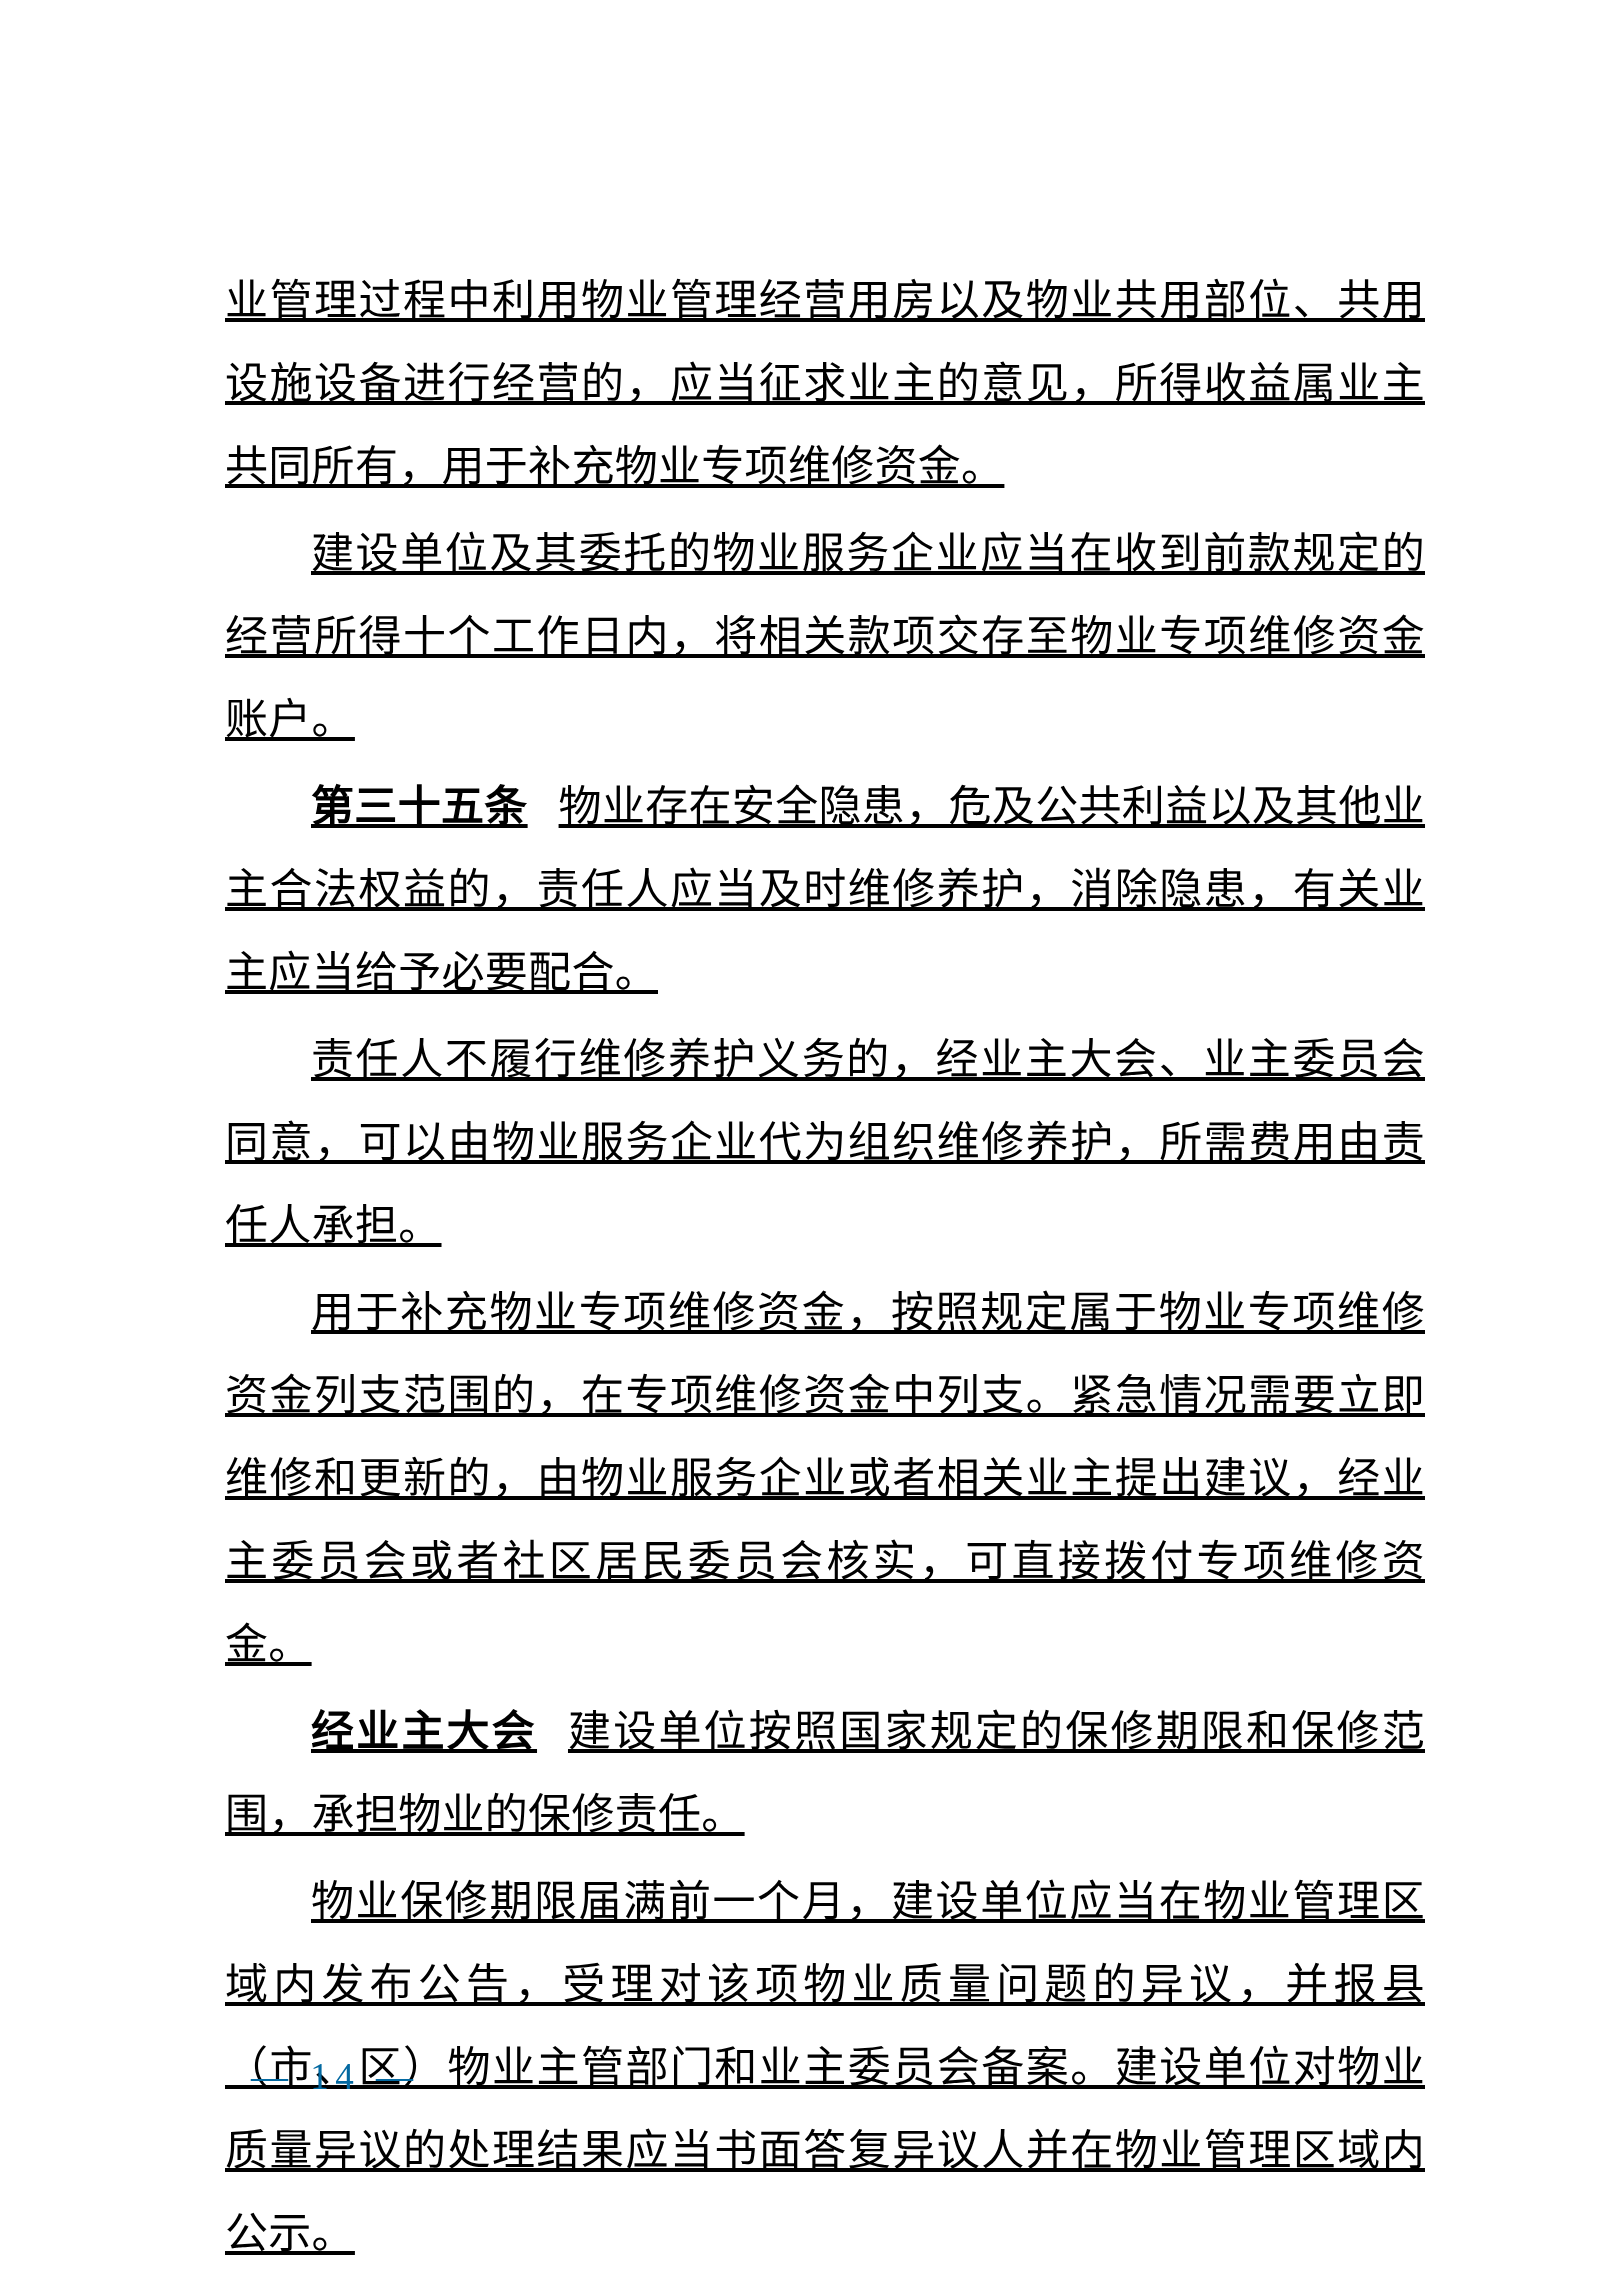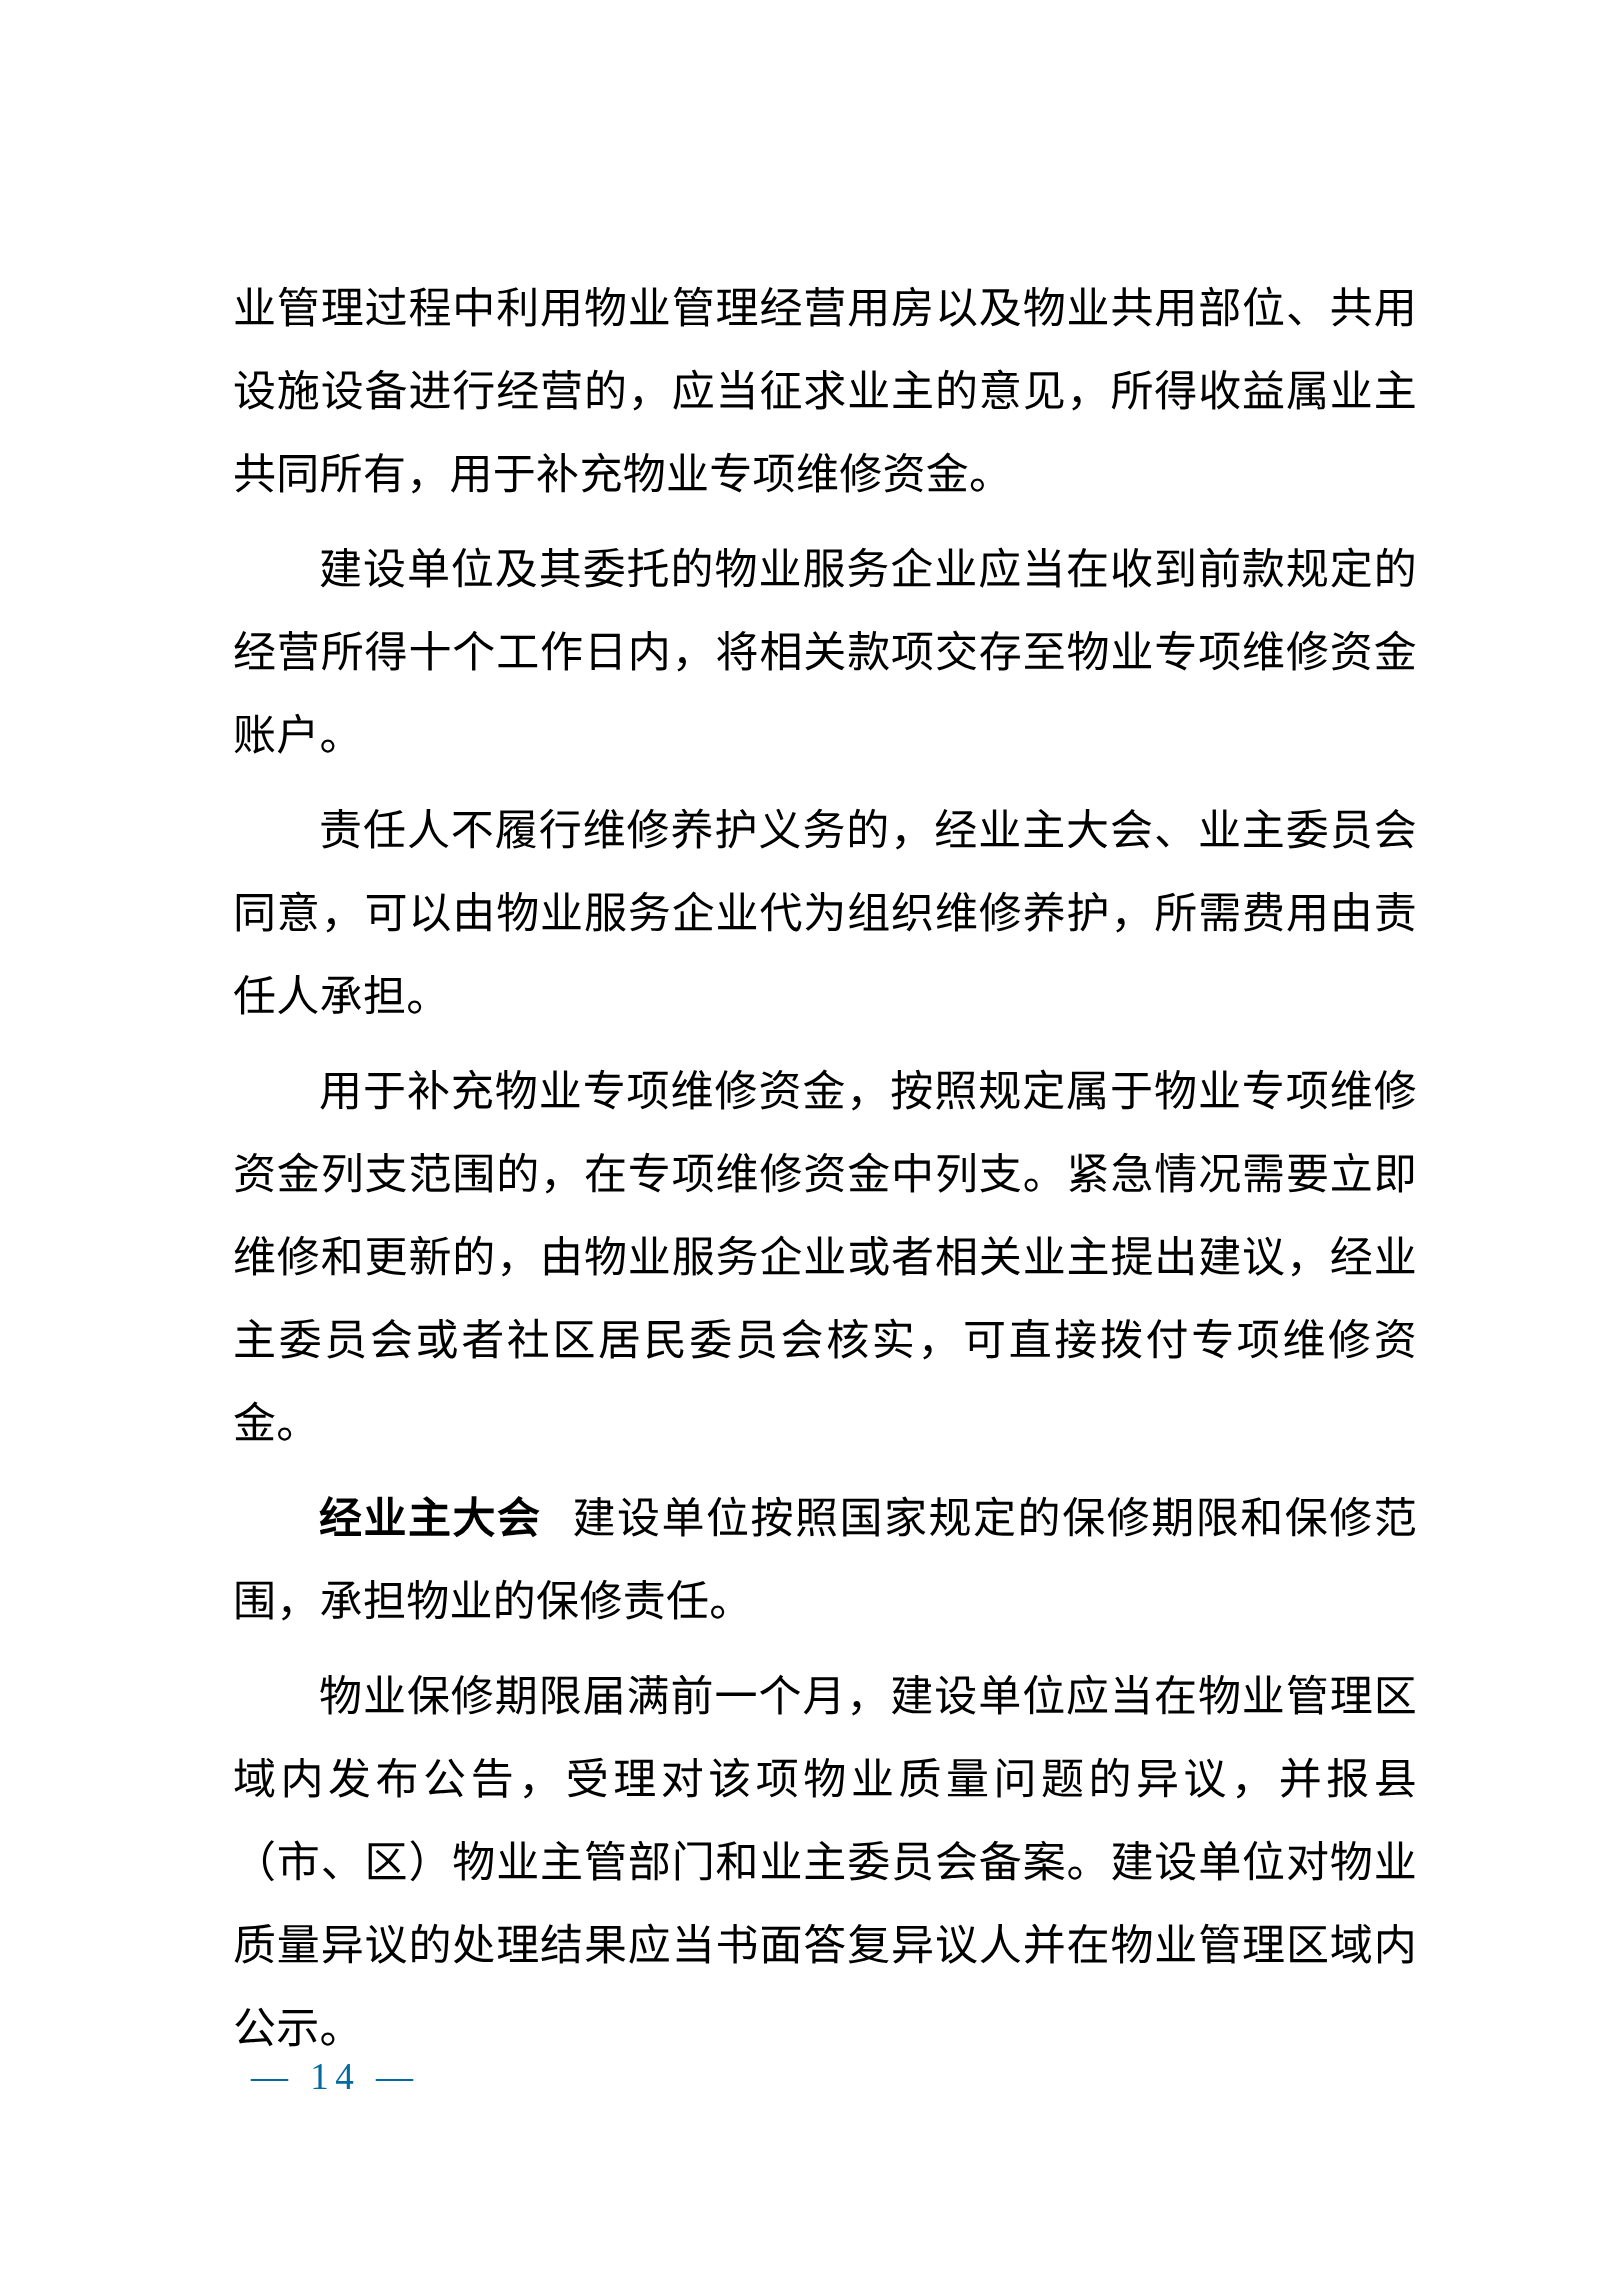--- a/index.html
+++ b/index.html
@@ -28,22 +28,23 @@
     left: 221px;
     top: 255px;
     width: 1208px;
     font-size: 43px;
     line-height: 83px;
     text-align: justify;
     text-justify: inter-ideograph;
     letter-spacing: 0.3px;
   }
   .para {
-    margin: 12px;
+    margin: 4px;
     padding: 0;
+    text-decoration: underline;
   }
   .para.indent {
     text-indent: 2em;
   }
   .article-no {
     font-weight: bold;
     font-family: "Liberation Sans", sans-serif;
     margin-right: 0.72em;
   }
   .page-footer {
@@ -60,20 +61,21 @@
 <body>
 
 <div class="page">
 
   <div class="page-content">
 
     <p class="para"><span>业管理过程中利用物业管理经营用房以及物业共用部位、共用设施设备进行经营的，应当征求业主的意见，所得收益属业主共同所有，用于补充物业专项维修资金。</span></p>
 
     <p class="para indent"><span>建设单位及其委托的物业服务企业应当在收到前款规定的经营所得十个工作日内，将相关款项交存至物业专项维修资金账户。</span></p>
 
+    <p class="para indent"><span class="article-no">第三十五条</span><span>物业存在安全隐患，危及公共利益以及其他业主合法权益的，责任人应当及时维修养护，消除隐患，有关业主应当给予必要配合。</span></p>
 
     <p class="para indent"><span>责任人不履行维修养护义务的，经业主大会、业主委员会同意，可以由物业服务企业代为组织维修养护，所需费用由责任人承担。</span></p>
 
     <p class="para indent"><span>用于补充物业专项维修资金，按照规定属于物业专项维修资金列支范围的，在专项维修资金中列支。紧急情况需要立即维修和更新的，由物业服务企业或者相关业主提出建议，经业主委员会或者社区居民委员会核实，可直接拨付专项维修资金。</span></p>
 
     <p class="para indent"><span class="article-no">经业主大会</span><span>建设单位按照国家规定的保修期限和保修范围，承担物业的保修责任。</span></p>
 
     <p class="para indent"><span>物业保修期限届满前一个月，建设单位应当在物业管理区域内发布公告，受理对该项物业质量问题的异议，并报县（市、区）物业主管部门和业主委员会备案。建设单位对物业质量异议的处理结果应当书面答复异议人并在物业管理区域内公示。</span></p>
 
   </div>

